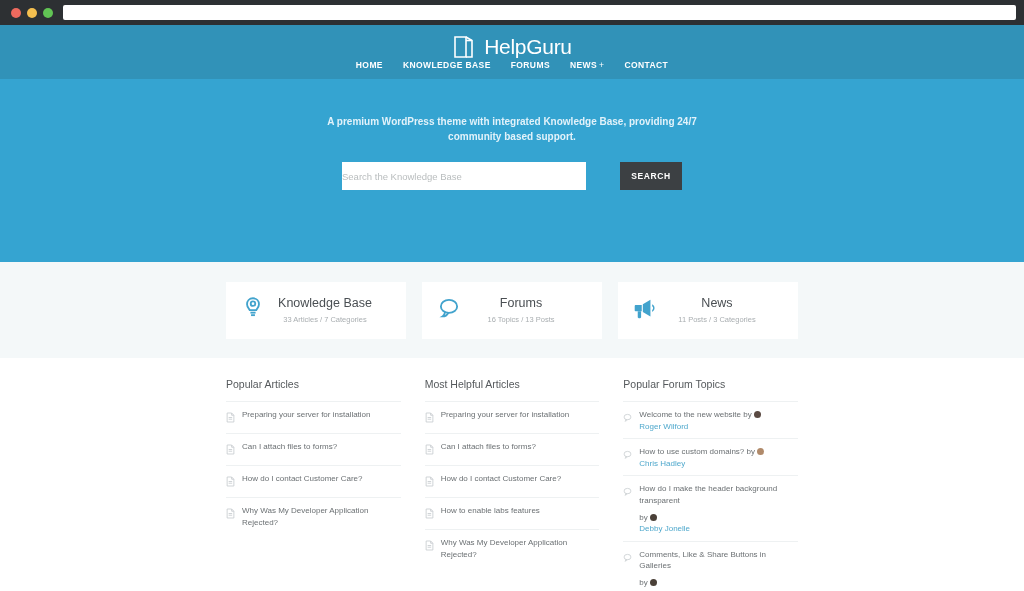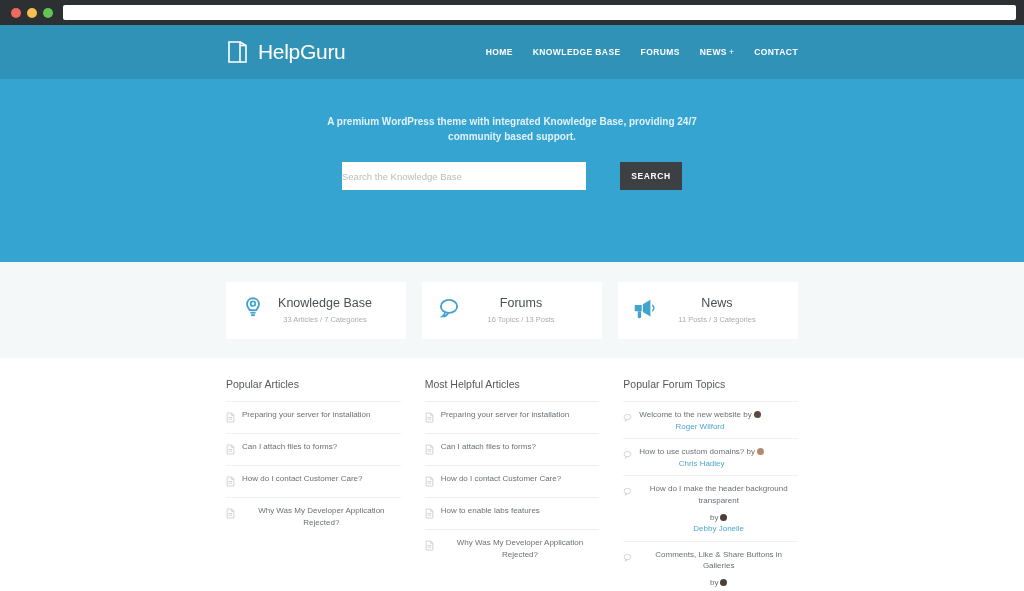--- a/index.html
+++ b/index.html
@@ -41,21 +41,21 @@
 
   
   .site-header {
     background: #3192b8;
     height: 54px;
     display: flex;
     align-items: center;
   }
   .header-inner {
     width: 572px; margin: 0 auto;
-    display: flex; align-items: center; justify-content: space-between;
+    display: flex; align-items: center; justify-content: space-between; flex-direction: column;
   }
   .logo { display: flex; align-items: center; gap: 8px; }
   .logo-icon { width: 24px; height: 26px; display: block; }
   .logo-text {
     color: #ffffff;
     font-size: 21px;
     letter-spacing: -0.3px;
   }
   .main-nav { display: flex; align-items: center; gap: 20px; }
   .nav-item {
@@ -159,21 +159,20 @@
     color: #55595c;
     margin-bottom: 11px;
   }
   .list-item {
     display: flex;
     align-items: flex-start;
     gap: 7px;
     border-top: 1px solid #eef1f2;
     padding: 7px 0 6px;
     cursor: pointer;
-    text-align: center;
   }
   .list-item:first-of-type { border-top: none; padding-top: 3px; }
   .item-icon { width: 9px; height: 11px; flex: none; margin-top: 1px; color: #c6cbce; }
   .item-body { font-size: 8px; color: #6b7073; line-height: 1.45; }
   .item-author { color: #4fa8cc; display: block; }
   .avatar-dot {
     display: inline-block;
     width: 7px; height: 7px;
     border-radius: 50%;
     vertical-align: -1px;

